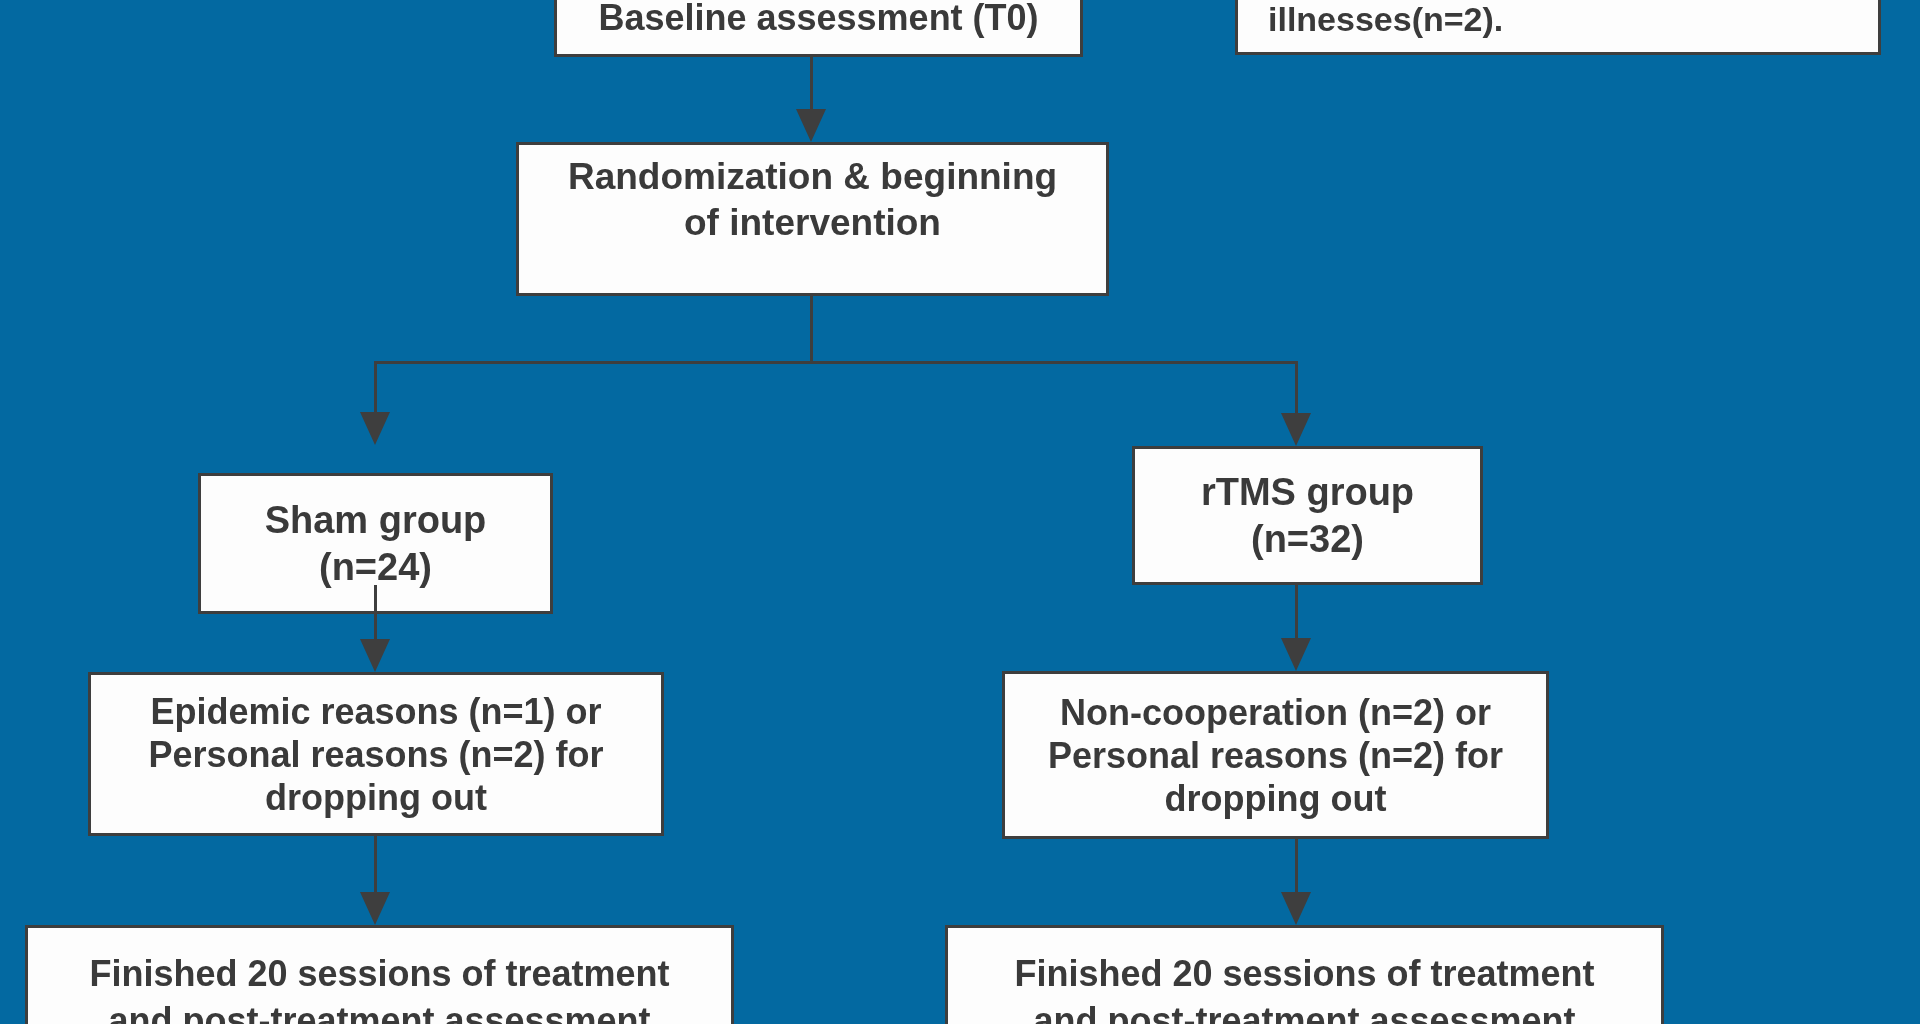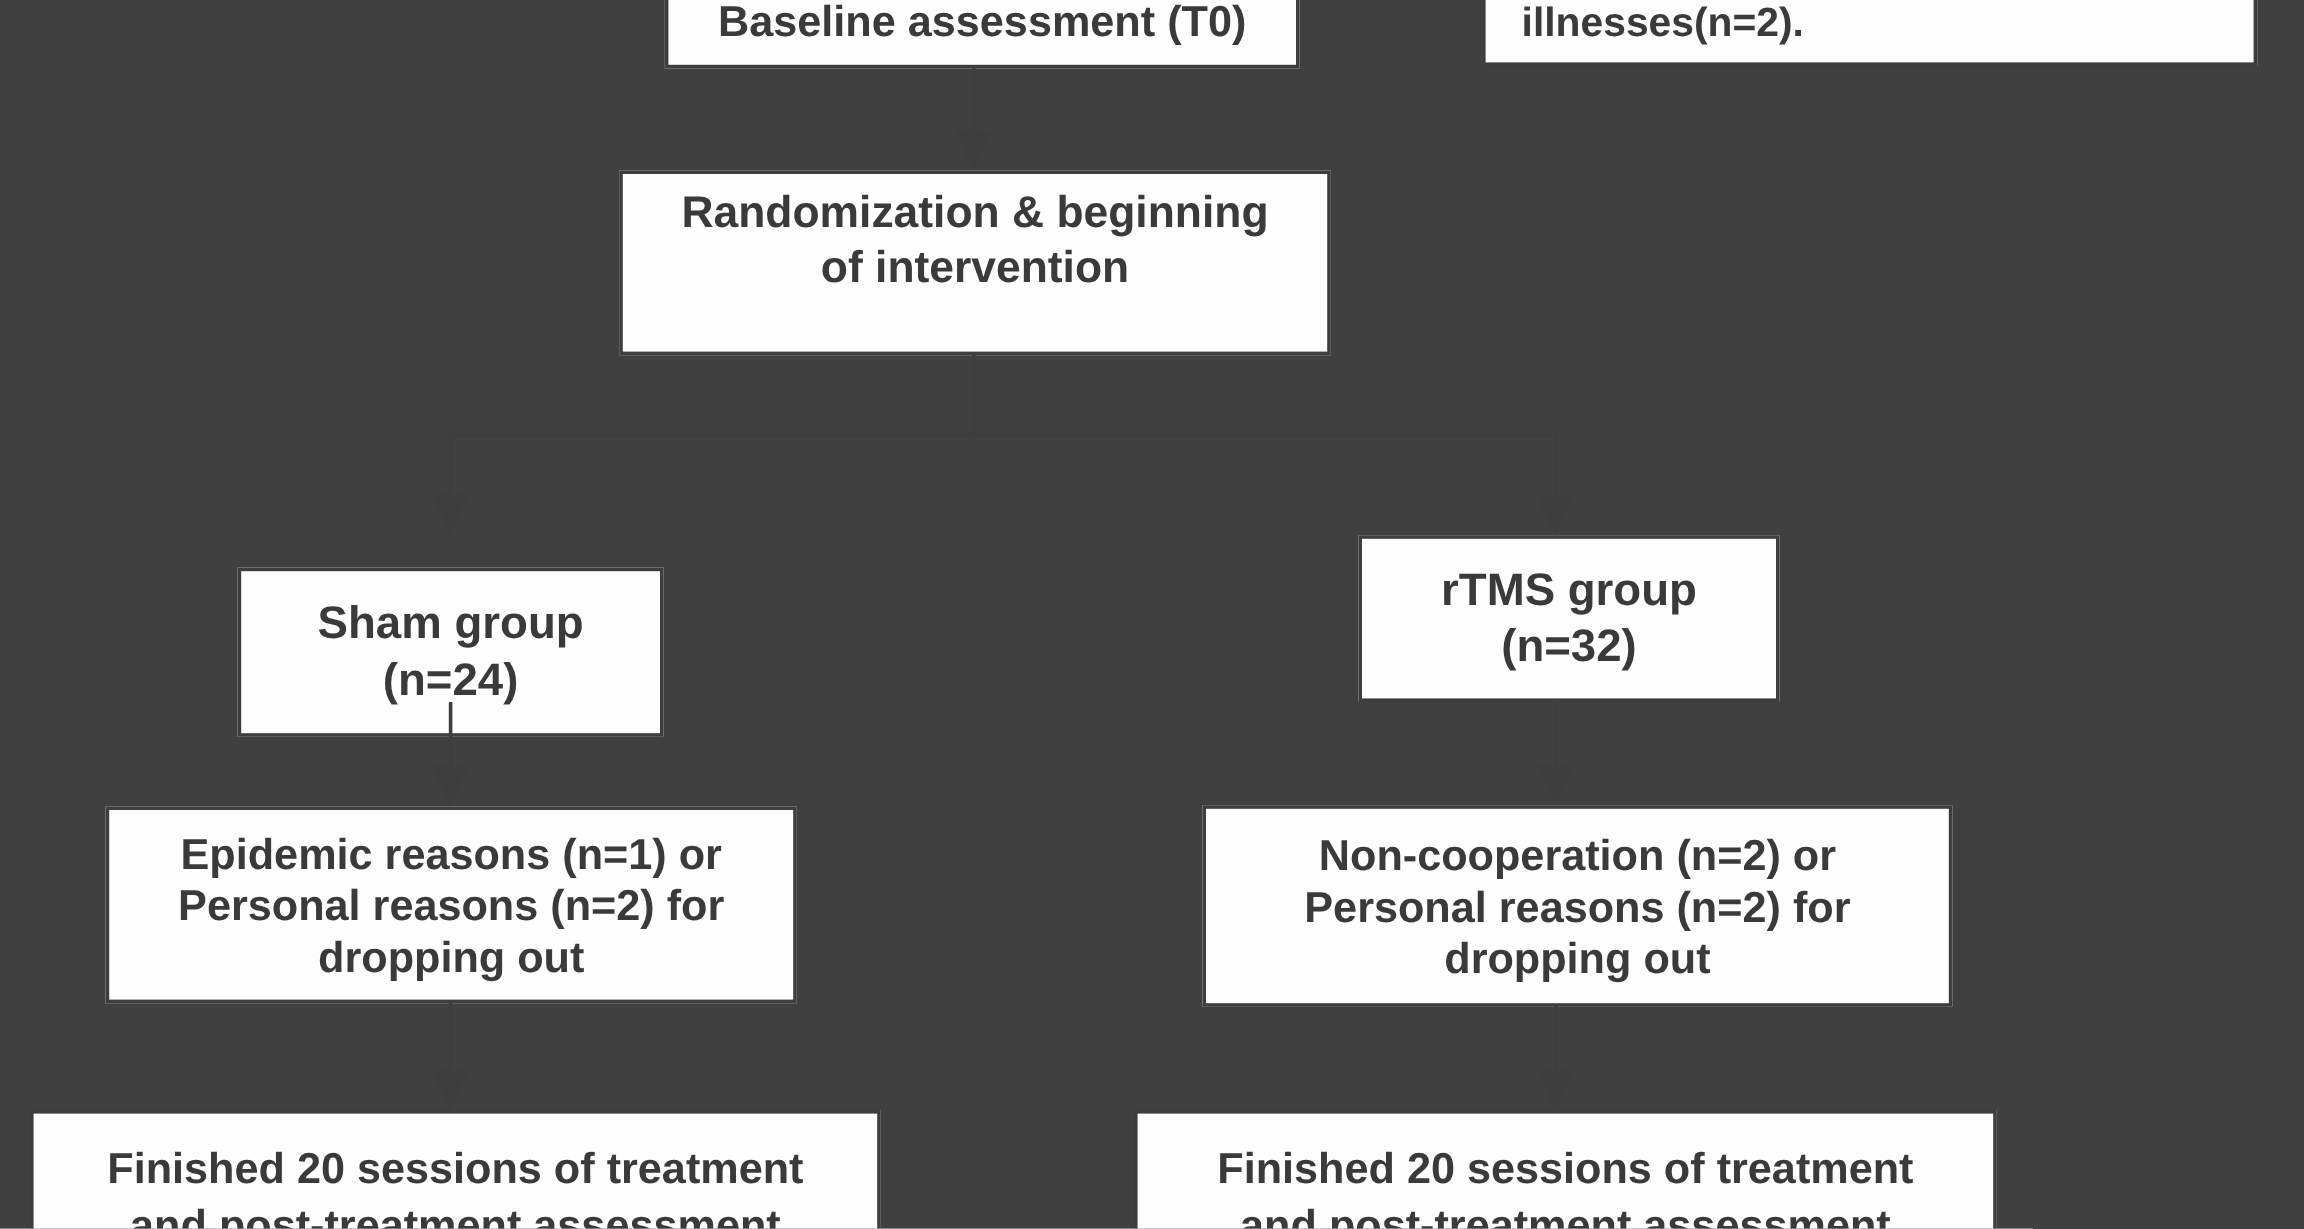--- a/index.html
+++ b/index.html
@@ -1,20 +1,20 @@
 <!DOCTYPE html>
 <html><head>
 <meta charset="utf-8">
 <style>
   html, body { margin: 0; padding: 0; background: #ffffff; }
   .canvas {
     position: relative;
     width: 1920px;
     height: 1024px;
-    background: #404040;
+    background: #0369a1;
     overflow: hidden;
     font-family: "Liberation Sans", "DejaVu Sans", sans-serif;
   }
   .box {
     position: absolute;
     box-sizing: border-box;
     border: 3px solid #3e3e3e;
     background: #fdfdfd;
     color: #3a3a3a;
     font-weight: bold;
@@ -53,21 +53,21 @@
   #box-randomization {
     left: 516px; top: 142px; width: 593px; height: 154px;
     padding-bottom: 38px;
     font-size: 37px; line-height: 46px; text-align: right;
   }
 
   #box-sham { left: 198px; top: 445px; width: 355px; height: 141px; font-size: 38px; line-height: 47px; margin-top: 28px; }
   #box-rtms { left: 1132px; top: 446px; width: 351px; height: 139px; font-size: 38px; line-height: 47px; }
 
   #box-sham-dropout { left: 88px;   top: 672px; width: 576px; height: 164px; font-size: 36px; line-height: 43px; }
-  #box-rtms-dropout { left: 1002px; top: 671px; width: 625px; height: 168px; font-size: 36px; line-height: 43px; }
+  #box-rtms-dropout { left: 1002px; top: 671px; width: 547px; height: 168px; font-size: 36px; line-height: 43px; }
 
   
   #box-sham-finished {
     left: 25px; top: 925px; width: 709px; height: 165px;
     justify-content: flex-start; padding-top: 22px;
     font-size: 36px; line-height: 47px;
   }
   #box-rtms-finished {
     left: 945px; top: 925px; width: 719px; height: 165px;
     justify-content: flex-start; padding-top: 22px;

